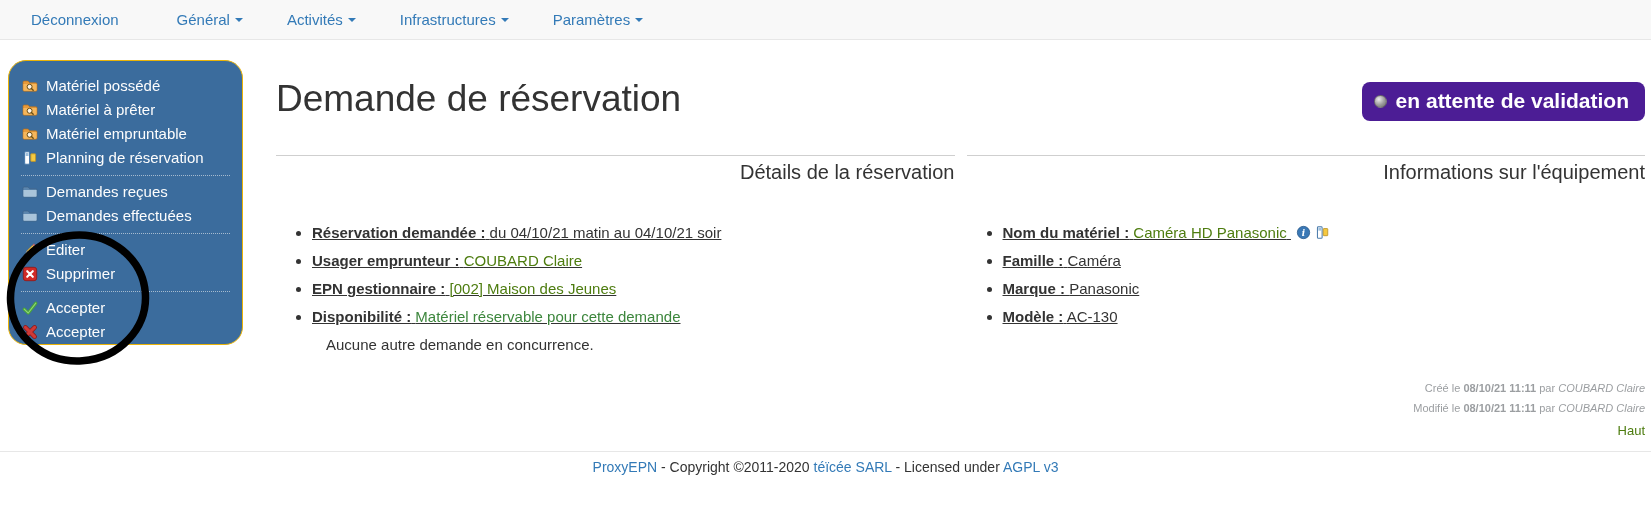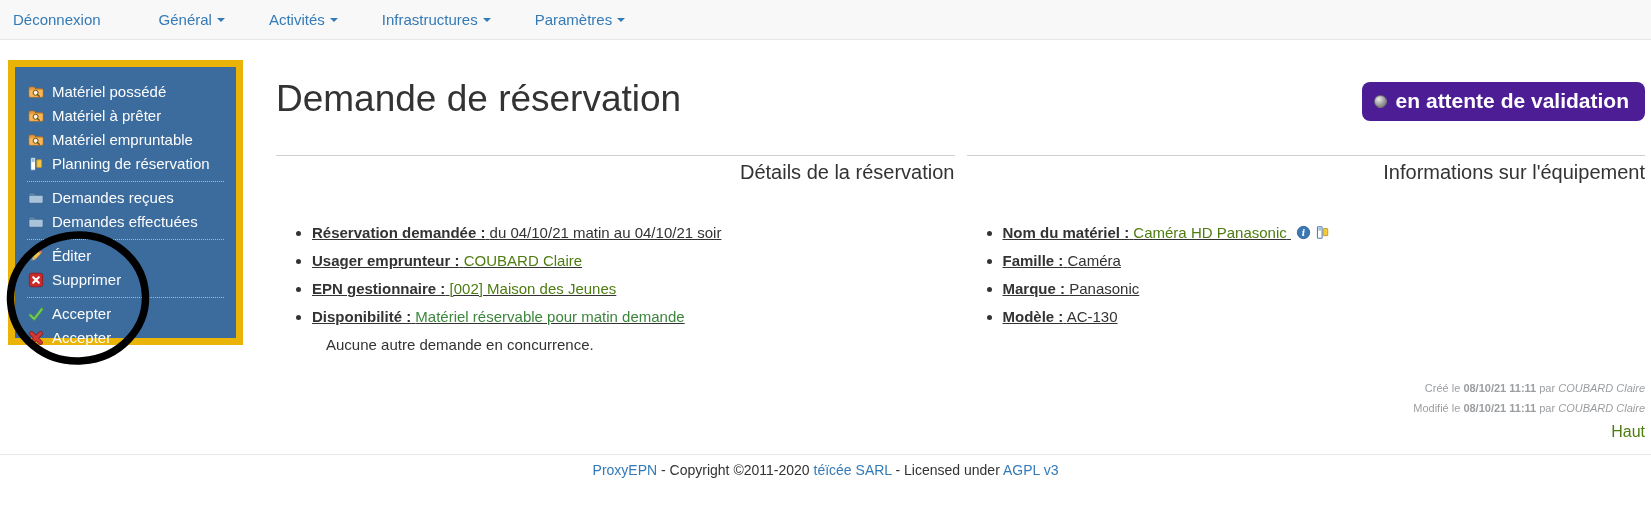--- a/index.html
+++ b/index.html
@@ -7,38 +7,38 @@
   body {
     width: 1651px; height: 519px;
     position: relative; overflow: hidden;
     font-family: "Liberation Sans", "DejaVu Sans", sans-serif;
     color: #333;
   }
 
   
   .topnav {
     height: 40px; background: #f8f8f8; border-bottom: 1px solid #e7e7e7;
-    display: flex; align-items: stretch; padding-left: 0;
+    display: flex; align-items: stretch; padding-left: 18px;
   }
   .topnav a {
     display: flex; align-items: center; padding: 0 15px; margin-left: 0;
     color: #337ab7; text-decoration: none; font-size: 15px; cursor: pointer;
   }
   .topnav a:first-child { padding-left: 13px; margin-right: 14px; }
   .topnav a + a { margin-left: 14px; }
   .caret {
     display: inline-block; width: 0; height: 0; margin-left: 5px;
     border-left: 4px solid transparent; border-right: 4px solid transparent;
     border-top: 4px solid #337ab7; vertical-align: middle;
   }
 
   
   .sidebar {
     position: absolute; left: 8px; top: 60px; width: 235px; height: 285px;
-    background: #3b6c9d; border: 7px solid #eab308; border-radius: 0;
+    background: #3b6c9d; border: 1px solid #eab308; border-radius: 18px;
     padding: 13px 0; color: #fff;
   }
   .sidebar ul { list-style: none; margin: 0; padding: 0; }
   .sidebar li {
     display: flex; align-items: center; gap: 8px;
     padding: 3px 13px; font-size: 15px; line-height: 18px;
     color: #fdfdfd; cursor: pointer; white-space: nowrap;
   }
   .sidebar .divider {
     border: none; border-top: 1px dotted #b9c9d8;
@@ -73,21 +73,21 @@
   .col b { color: #333; }
   a.lnk { color: #4d7c0f; text-decoration: none; cursor: pointer; }
   .avail { color: #3c863c; }
   .note { margin: 0 0 0 50px; font-size: 15px; color: #333; }
   .inline-icons { display: inline-flex; align-items: center; gap: 4px; margin-left: 5px; vertical-align: -2px; }
   .icon15 { width: 15px; height: 15px; display: inline-block; cursor: pointer; }
 
   .meta { margin-top: 25px; text-align: right; color: #9b9ea1; font-size: 11px; line-height: 20px; }
   .meta b { font-weight: bold; color: #9b9ea1; }
   .meta i { font-style: italic; }
-  .haut-row { text-align: right; margin-top: 5px; font-size: 16px; }
+  .haut-row { text-align: right; margin-top: 5px; font-size: 13px; }
 
   .footer-rule { border: none; border-top: 1px solid #e7e7e7; margin: 13px 0 0 0; }
   footer { text-align: center; font-size: 14px; color: #333; padding-top: 7px; }
   footer a { color: #337ab7; text-decoration: none; cursor: pointer; }
 
   
   .annotation {
     position: absolute; left: 3px; top: 227px; width: 154px; height: 145px;
     z-index: 50; pointer-events: none;
   }
@@ -256,21 +256,21 @@
         <li>
           <b>Usager emprunteur :</b>
           <a class="lnk">COUBARD Claire</a>
         </li>
         <li>
           <b>EPN gestionnaire :</b>
           <a class="lnk">[002] Maison des Jeunes</a>
         </li>
         <li>
           <b>Disponibilité :</b>
-          <span class="avail">Matériel réservable pour matin demande</span>
+          <span class="avail">Matériel réservable pour cette demande</span>
         </li>
       </ul>
       <p class="note">Aucune autre demande en concurrence.</p>
     </section>
 
     <section class="col">
       <h2>Informations sur l'équipement</h2>
       <ul>
         <li>
           <b>Nom du matériel :</b>

